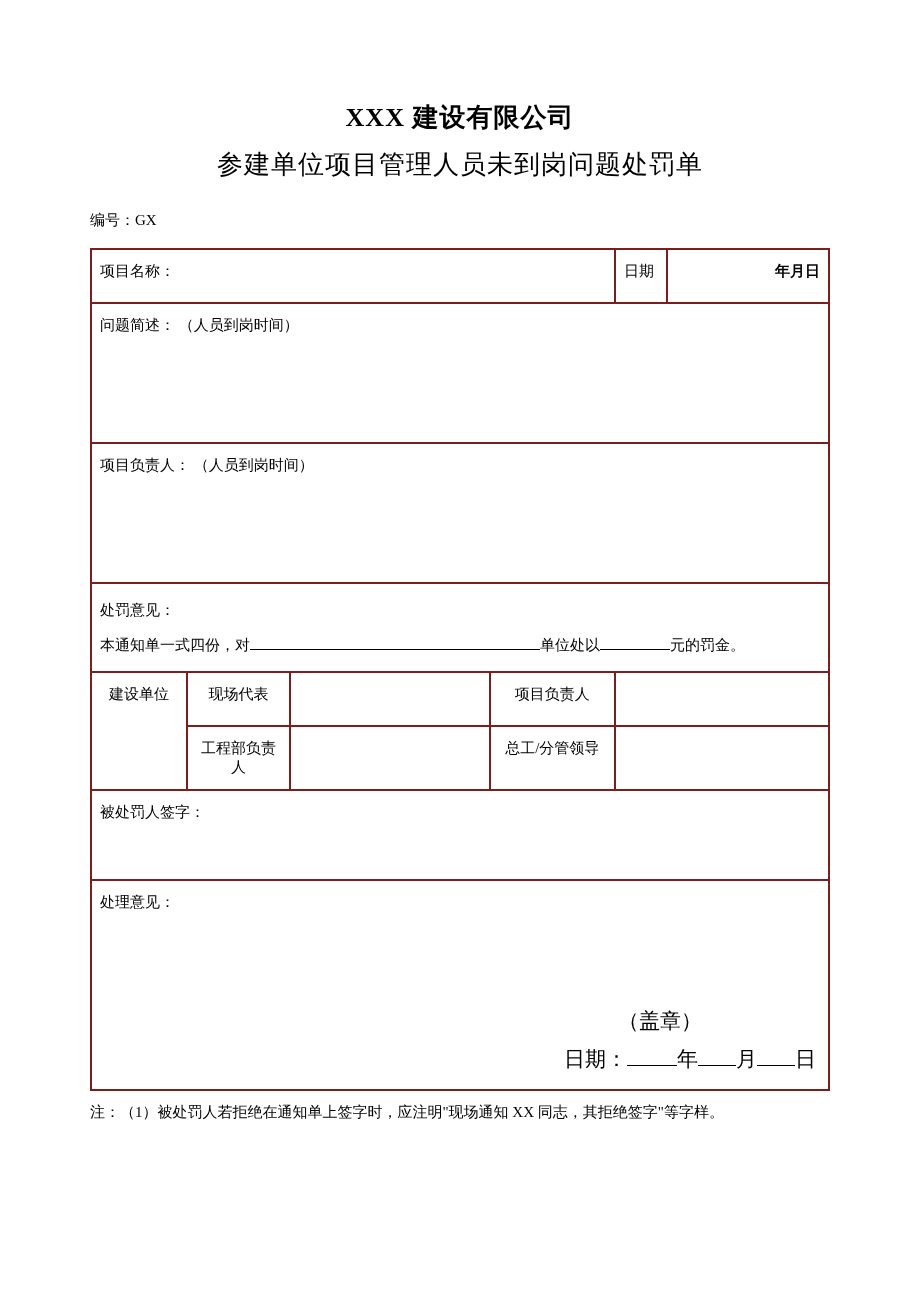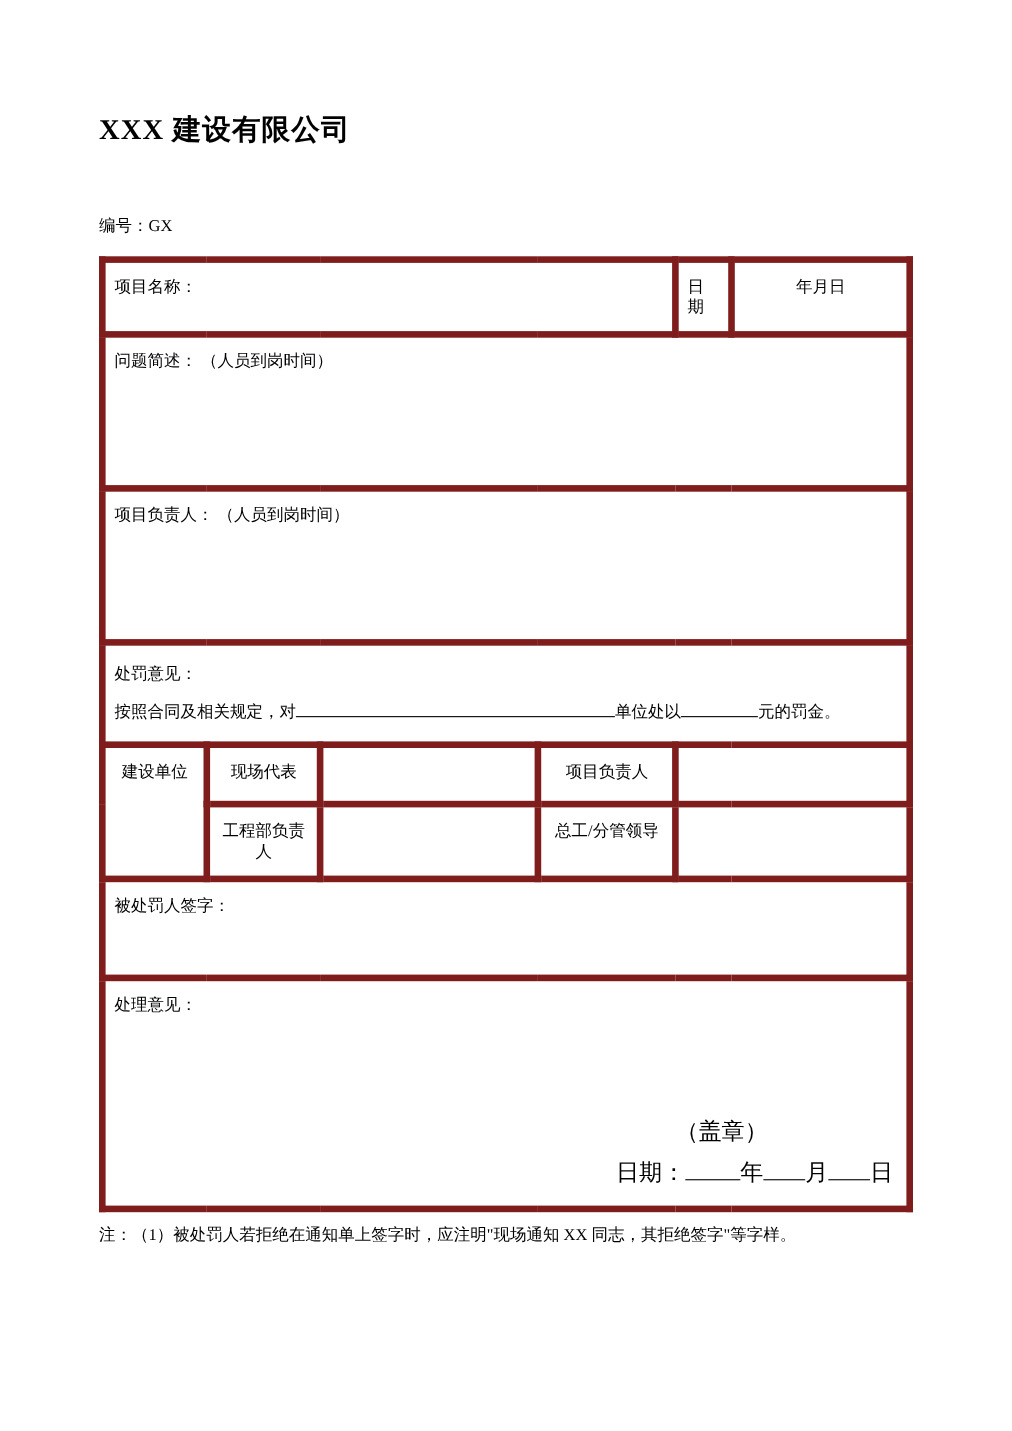--- a/index.html
+++ b/index.html
@@ -8,22 +8,22 @@
       box-sizing: border-box;
     }
     body {
       font-family: "SimSun", "宋体", serif;
       background: #ffffff;
       padding: 100px 90px 40px 90px;
       width: 920px;
       color: #000;
     }
     .title-block {
-      text-align: left;
-      margin-bottom: 61px;
+      text-align: center;
+      margin-bottom: 29px;
     }
     .company-name {
       font-size: 26px;
       font-weight: bold;
       margin-bottom: 12px;
       letter-spacing: 1px;
     }
     .form-title {
       font-size: 26px;
       font-weight: normal;
@@ -34,36 +34,37 @@
       font-size: 15px;
       margin-bottom: 18px;
       padding-right: 2px;
     }
     table.main {
       width: 100%;
       border-collapse: collapse;
       table-layout: fixed;
     }
     table.main td {
-      border: 6px solid #7f1d1d;
+      border: 2px solid #7f1d1d;
       font-size: 15px;
       vertical-align: top;
       padding: 12px 8px;
     }
     .row-project td {
       height: 54px;
       vertical-align: middle;
     }
     .date-label-cell {
       text-align: left;
       vertical-align: middle;
     }
     .date-value-cell {
-      text-align: center;
-      vertical-align: middle;
+      text-align: right;
+      vertical-align: middle;
+      font-weight: bold;
     }
     .problem-cell {
       height: 140px;
     }
     .rectify-cell {
       height: 140px;
     }
     .penalty-cell {
       height: 80px;
       line-height: 1.9;
@@ -129,20 +130,21 @@
       margin-top: 6px;
       font-size: 15px;
       line-height: 2;
     }
   </style>
 </head>
 <body>
 
 <div class="title-block">
   <div class="company-name">XXX 建设有限公司</div>
+  <div class="form-title">参建单位项目管理人员未到岗问题处罚单</div>
 </div>
 
 <div class="doc-number">编号：GX</div>
 
 <table class="main">
   <colgroup>
     <col style="width:13%">
     <col style="width:14%">
     <col style="width:27%">
     <col style="width:17%">
@@ -170,21 +172,21 @@
     <td colspan="6" class="rectify-cell">
       <span>项目负责人：</span>
       <span>（人员到岗时间）</span>
     </td>
   </tr>
 
   <tr>
     <td colspan="6" class="penalty-cell">
       <div>处罚意见：</div>
       <div class="penalty-line">
-        <span>按照合同及相关规定，对</span><span class="uline-long"></span><span>单位处以</span><span class="uline-short"></span><span>元的罚金。</span>
+        <span>本通知单一式四份，对</span><span class="uline-long"></span><span>单位处以</span><span class="uline-short"></span><span>元的罚金。</span>
       </div>
     </td>
   </tr>
 
   <tr class="sig-grid">
     <td rowspan="2">建设单位</td>
     <td>现场代表</td>
     <td></td>
     <td>项目负责人</td>
     <td colspan="2"></td>

